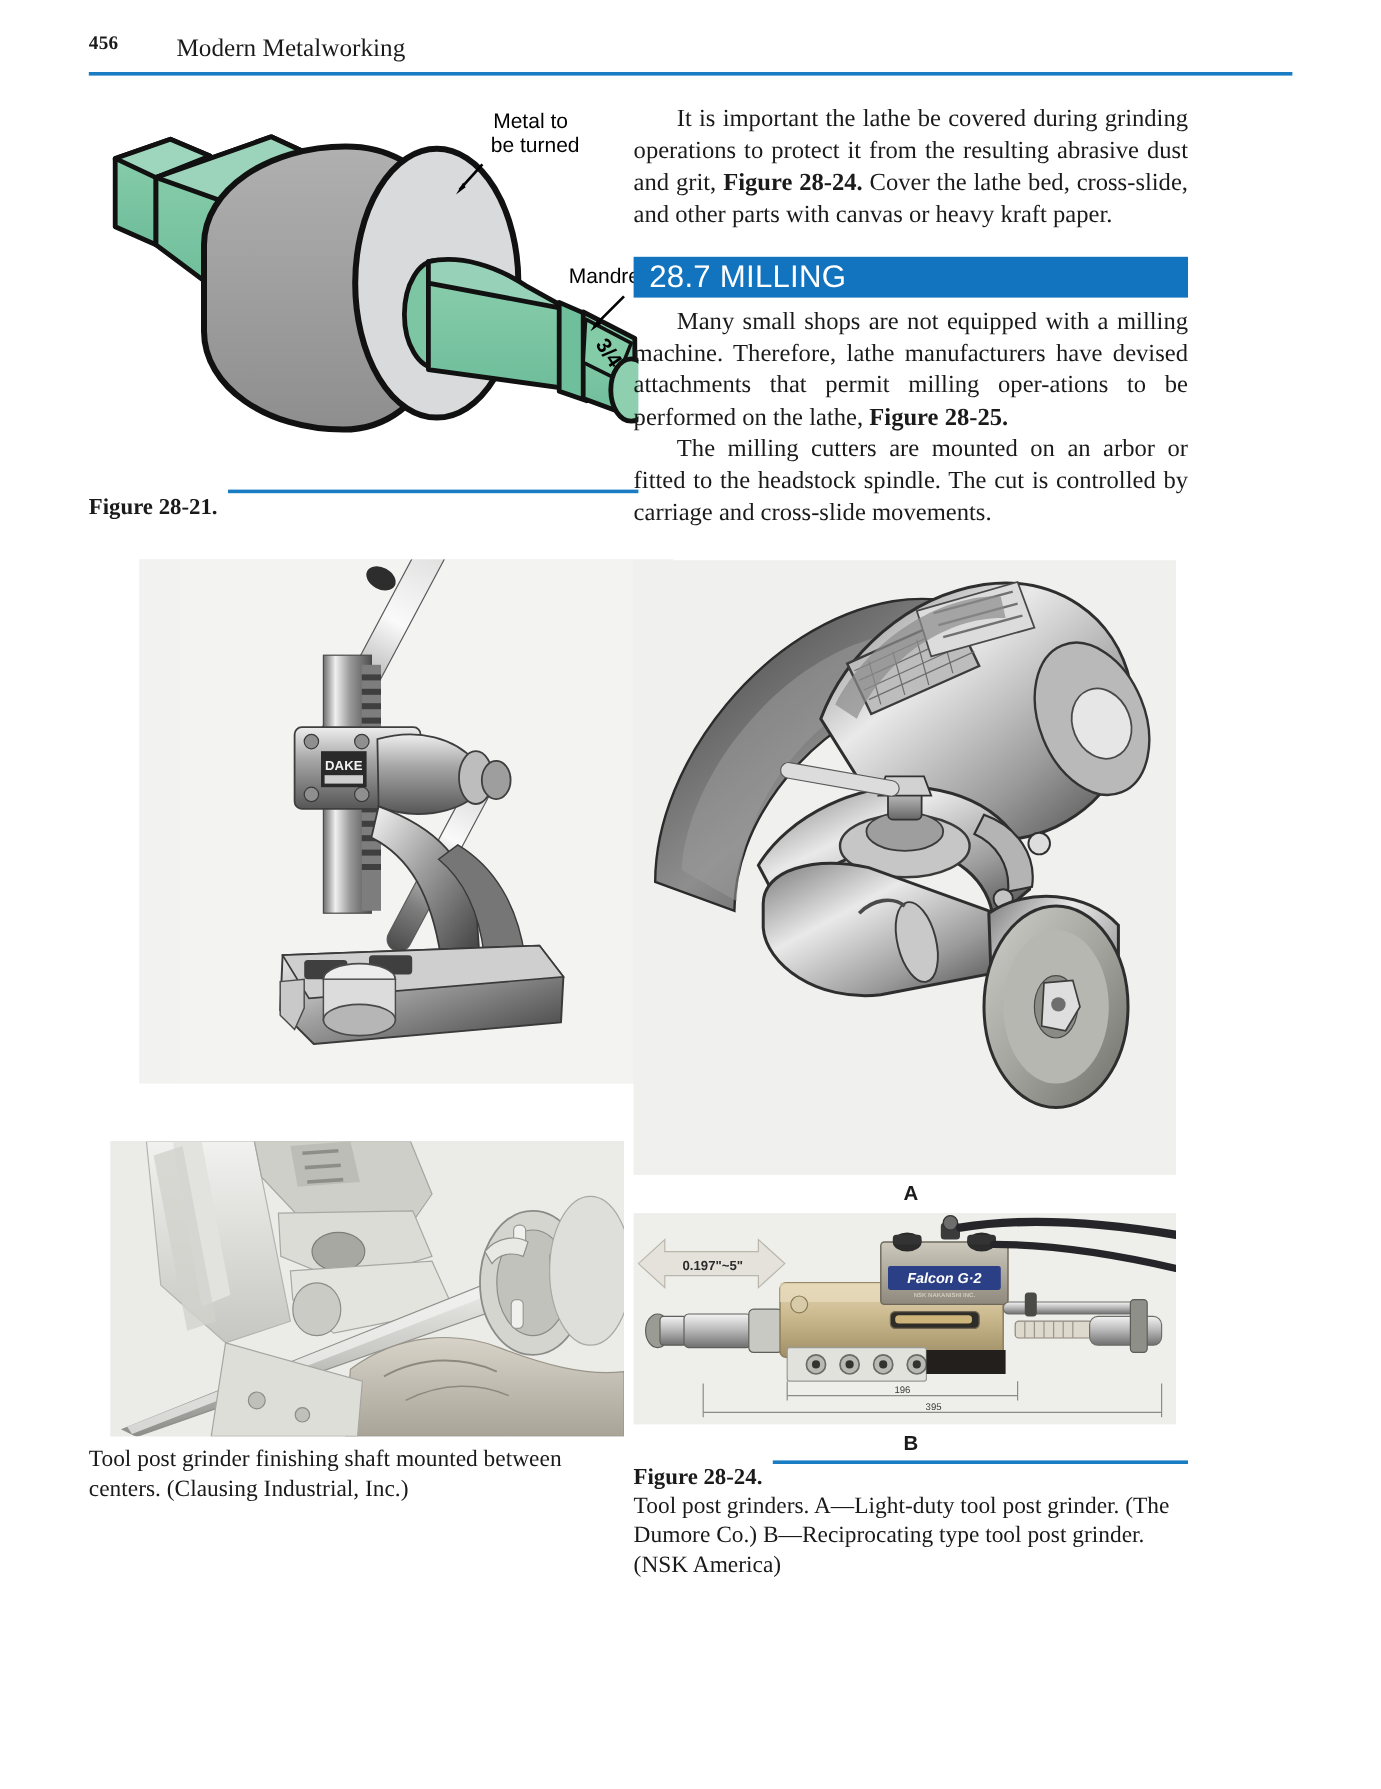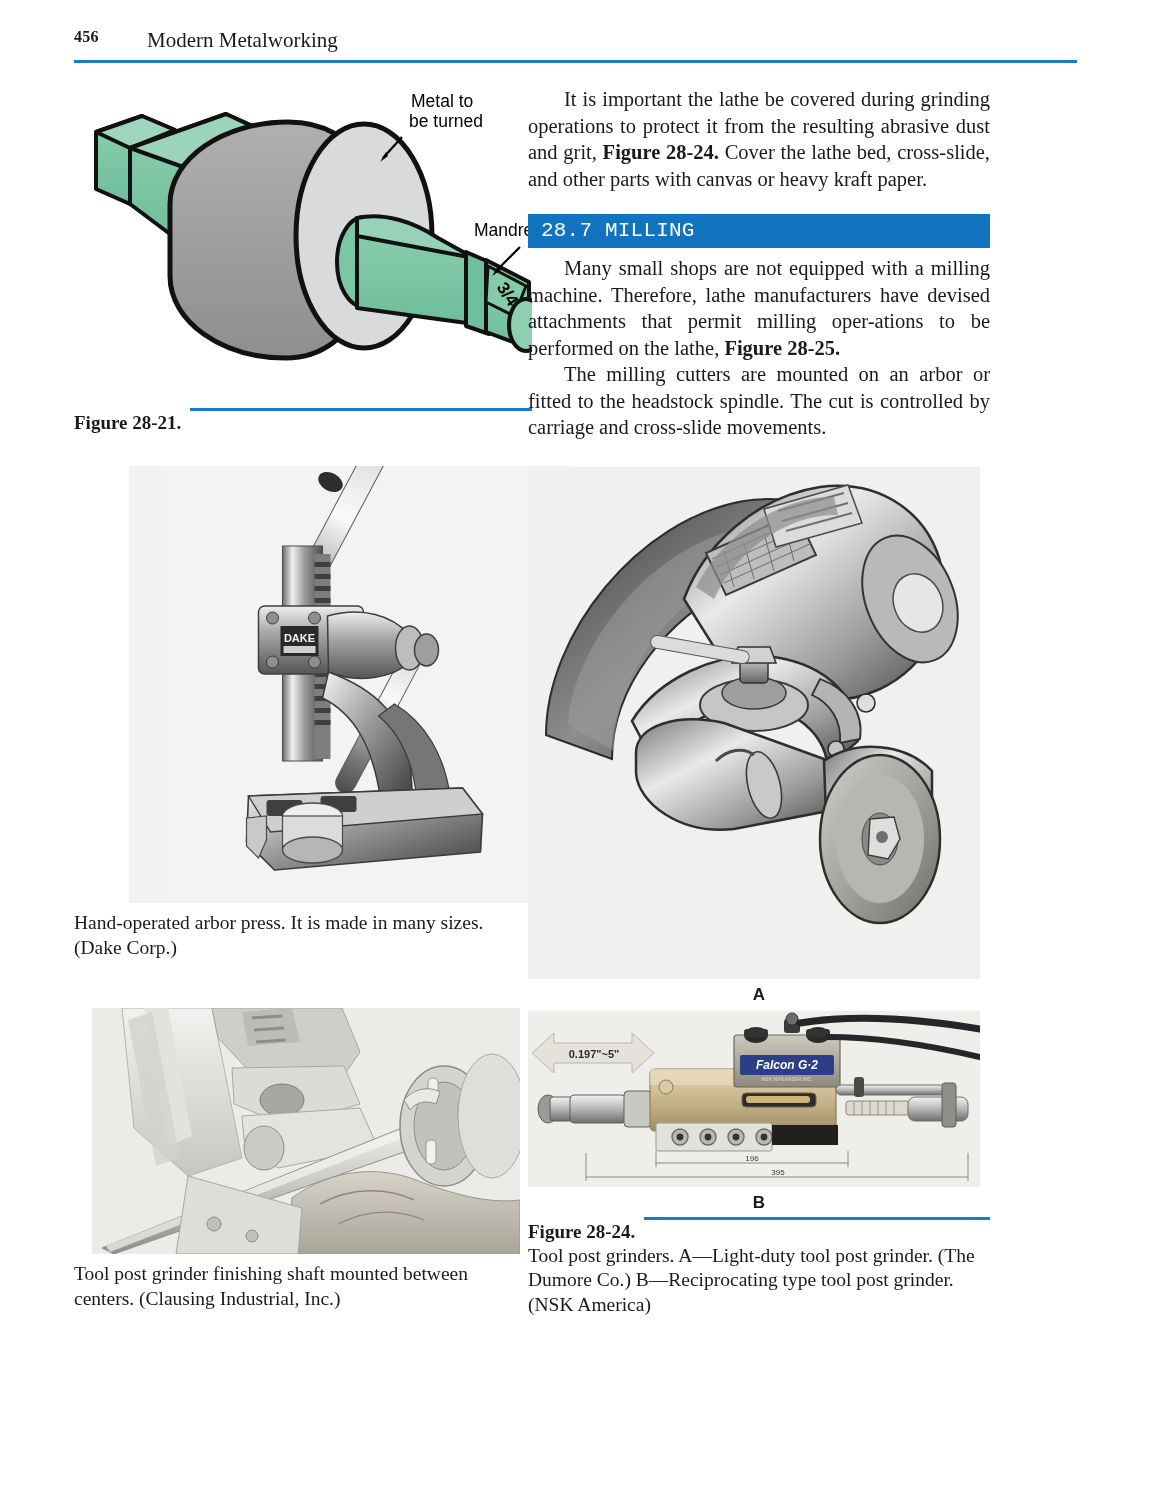--- a/index.html
+++ b/index.html
@@ -87,22 +87,22 @@
     margin-bottom: 7px;
     background: #1273bf;
     color: #ffffff;
     height: 34px;
     display: flex;
     align-items: center;
     padding-left: 13px;
     box-sizing: border-box;
   }
   .section-banner .sec-text {
-    font-family: Liberation Mono, monospace;
-    font-size: 21px;
+    font-family: Liberation Sans, sans-serif;
+    font-size: 26px;
     letter-spacing: 0.2px;
     line-height: 1;
     position: relative;
     top: -1px;
   }
 
   
   .caption { margin-top: 8px; }
   .caption-head {
     display: flex;
@@ -151,21 +151,21 @@
   .fig21 text {
     font-family: "Liberation Sans", sans-serif;
     font-size: 17.5px;
     fill: #000;
   }
 
   
   .fig22 {
     width: 445px;
     height: 437px;
-    margin-left: 55px;
+    margin-left: 42px;
     background: #f2f2f0;
   }
 
   
   .fig23 {
     width: 428px;
     height: 246px;
     margin-left: 18px;
     background: #e9e9e7;
   }
@@ -355,21 +355,20 @@
           <rect x="158" y="330" width="36" height="16" rx="3" fill="#3f3f3f"></rect>
           <ellipse cx="150" cy="350" rx="30" ry="13" fill="#ededed" stroke="#4a4a4a" stroke-width="1.4"></ellipse>
           <rect x="120" y="350" width="60" height="34" fill="#dcdcdc" stroke="#4a4a4a" stroke-width="1.2"></rect>
           <ellipse cx="150" cy="384" rx="30" ry="13" fill="#b6b6b6" stroke="#4a4a4a" stroke-width="1.4"></ellipse>
           <path d="M84 352 L104 350 L104 374 L96 392 L84 380 Z" fill="#c9c9c9" stroke="#4a4a4a" stroke-width="1.2"></path>
         </g>
       </svg>
     </div>
 
     <div class="caption">
-      <div class="caption-body">Hand-operated arbor press. It is made in many sizes. (Dake Corp.)</div>
     </div>
 
     <div class="photo fig23" style="margin-top:48px">
       <svg class="photo-svg" viewBox="0 0 428 246" xmlns="http://www.w3.org/2000/svg">
         <defs>
           <linearGradient id="lg1" x1="0" y1="0" x2="0" y2="1">
             <stop offset="0" stop-color="#f1f1ef"></stop>
               <stop offset="1" stop-color="#c6c6c2"></stop>
           </linearGradient>
           <linearGradient id="shaftG" x1="0" y1="0" x2="0" y2="1">

